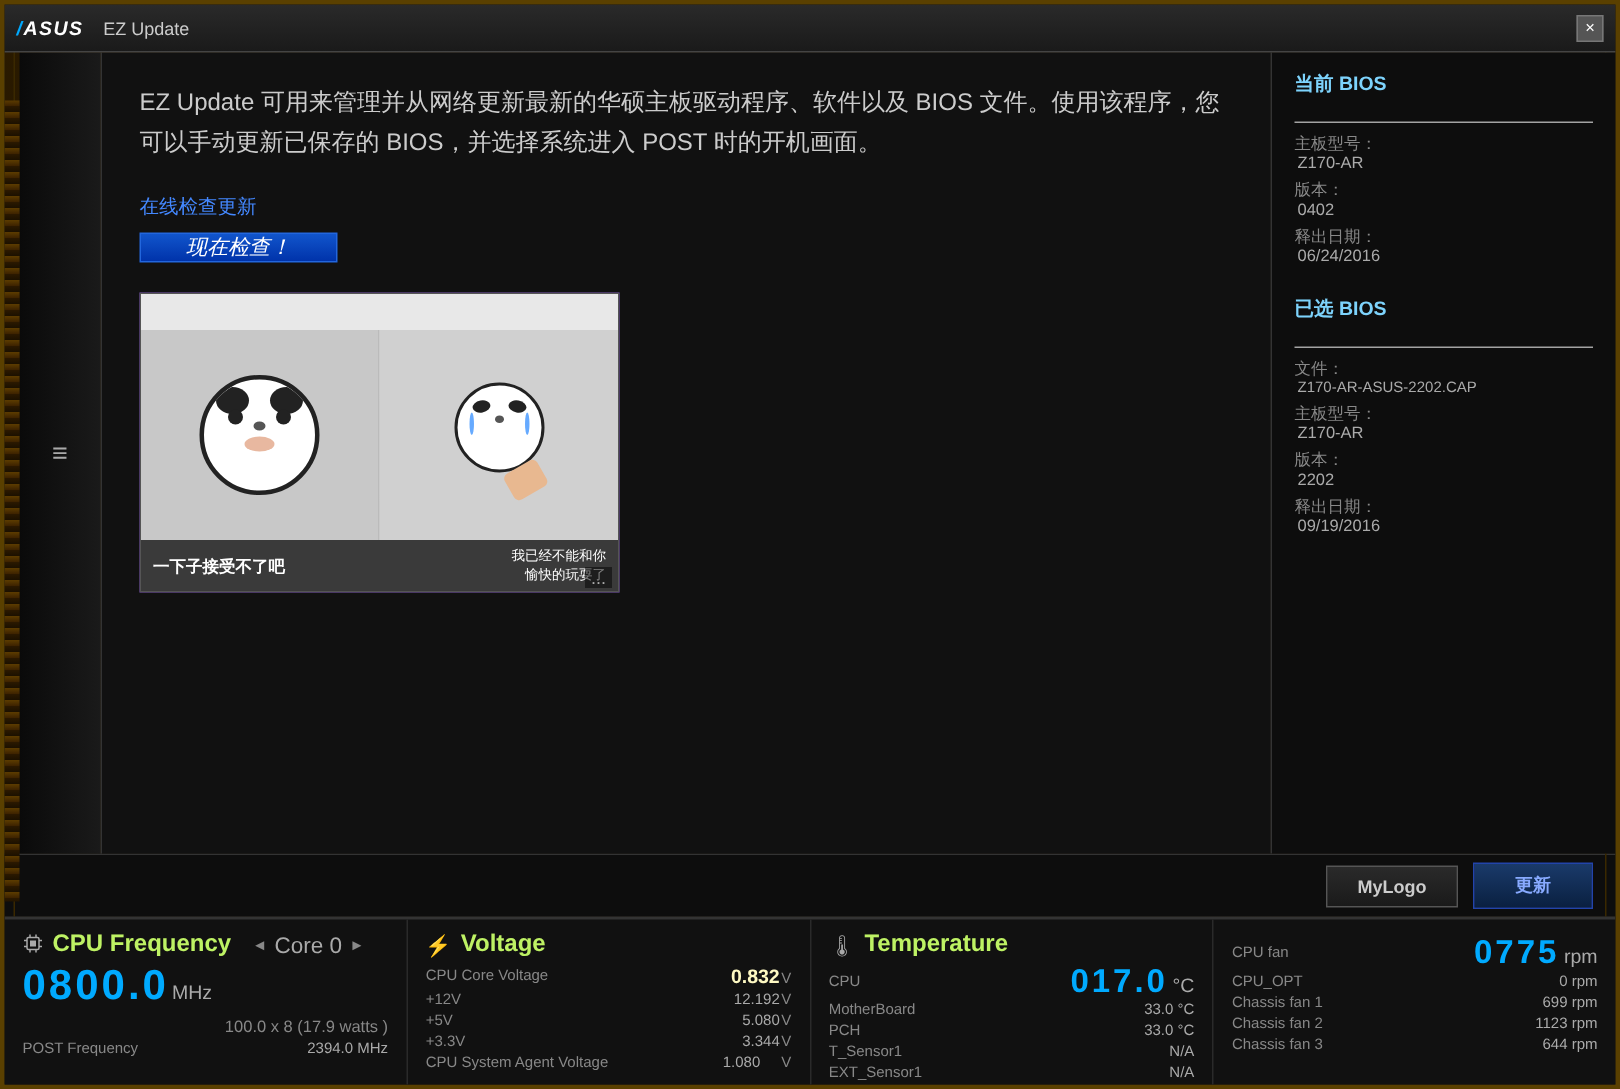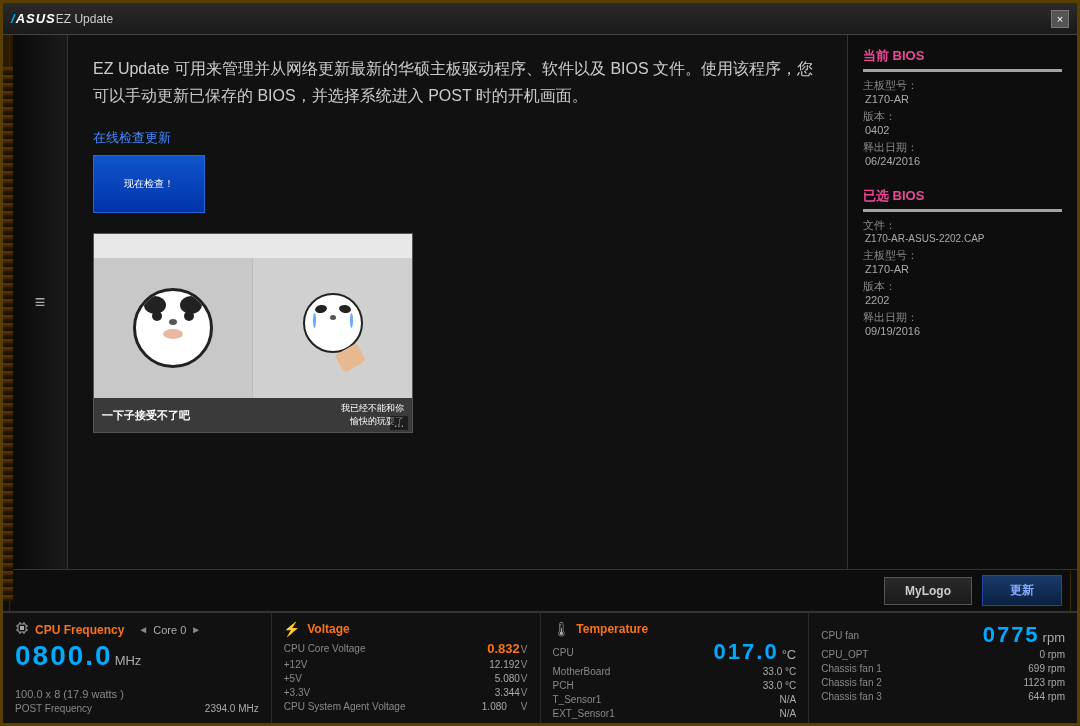--- a/index.html
+++ b/index.html
@@ -41,21 +41,21 @@
       align-items: center;
       justify-content: space-between;
       padding: 0 8px;
       position: relative;
       z-index: 10;
     }
 
     .title-bar-left {
       display: flex;
       align-items: center;
-      gap: 0;
+      gap: 13px;
     }
 
     .asus-logo {
       color: #fff;
       font-weight: bold;
       font-size: 13px;
       font-style: italic;
       letter-spacing: 1px;
     }
 
@@ -124,25 +124,26 @@
     .check-update-label {
       color: #4488ff;
       font-size: 13px;
       margin-bottom: 8px;
     }
 
     .check-btn {
       background: linear-gradient(to bottom, #1155cc, #0033aa);
       border: 1px solid #2266dd;
       color: #fff;
-      padding: 21px 30px;
-      font-size: 10px;
+      padding: 0 30px;
+      font-size: 14px;
       cursor: pointer;
       margin-bottom: 20px;
       display: inline-block;
+      font-style: italic;
     }
 
     .meme-image-area {
       width: 320px;
       height: 200px;
       background: #6d28d9;
       border: 1px solid #555;
       position: relative;
       overflow: hidden;
     }
@@ -213,26 +214,26 @@
       border-left: 1px solid #333;
       padding: 12px 15px;
       flex-shrink: 0;
     }
 
     .bios-section {
       margin-bottom: 20px;
     }
 
     .bios-section-title {
-      color: #ec4899;
+      color: #7dd3fc;
       font-size: 13px;
       font-weight: bold;
       margin-bottom: 6px;
-      border-bottom: 3px solid #a3a3a3;
-      padding-bottom: 4px;
+      border-bottom: 1px solid #a3a3a3;
+      padding-bottom: 16px;
     }
 
     .bios-label {
       color: #888;
       font-size: 11px;
       margin-top: 4px;
     }
 
     .bios-value {
       color: #aaa;
@@ -291,83 +292,84 @@
       gap: 6px;
       margin-bottom: 4px;
     }
 
     .monitor-icon {
       color: #aaa;
       font-size: 14px;
     }
 
     .monitor-title {
-      color: #f97316;
-      font-size: 12px;
+      color: #bef264;
+      font-size: 16px;
       font-weight: bold;
     }
 
     .monitor-nav {
       display: flex;
       align-items: center;
       gap: 4px;
       margin-left: auto;
     }
 
     .nav-arrow {
       color: #888;
       font-size: 10px;
       cursor: pointer;
       padding: 0 2px;
     }
 
     .nav-label {
       color: #aaa;
-      font-size: 11px;
+      font-size: 15px;
     }
 
     .big-value {
       color: #00aaff;
       font-size: 28px;
       font-weight: bold;
       letter-spacing: 2px;
       line-height: 1;
     }
 
     .big-value-unit {
       color: #aaa;
       font-size: 13px;
       margin-left: 2px;
     }
 
     .sub-value {
       color: #888;
       font-size: 11px;
-      margin-top: 18px;
+      margin-top: 8px;
+      text-align: right;
     }
 
     .small-row {
       display: flex;
       justify-content: space-between;
       align-items: center;
       margin-top: 3px;
     }
 
     .small-label {
       color: #888;
       font-size: 10px;
     }
 
     .small-value {
       color: #aaa;
       font-size: 10px;
     }
 
     .small-value-blue {
-      color: #f97316;
+      color: #fef9c3;
       font-size: 13px;
       font-weight: bold;
     }
 
     .small-value-unit {
       color: #888;
       font-size: 10px;
     }
 
     .gear-icon {

